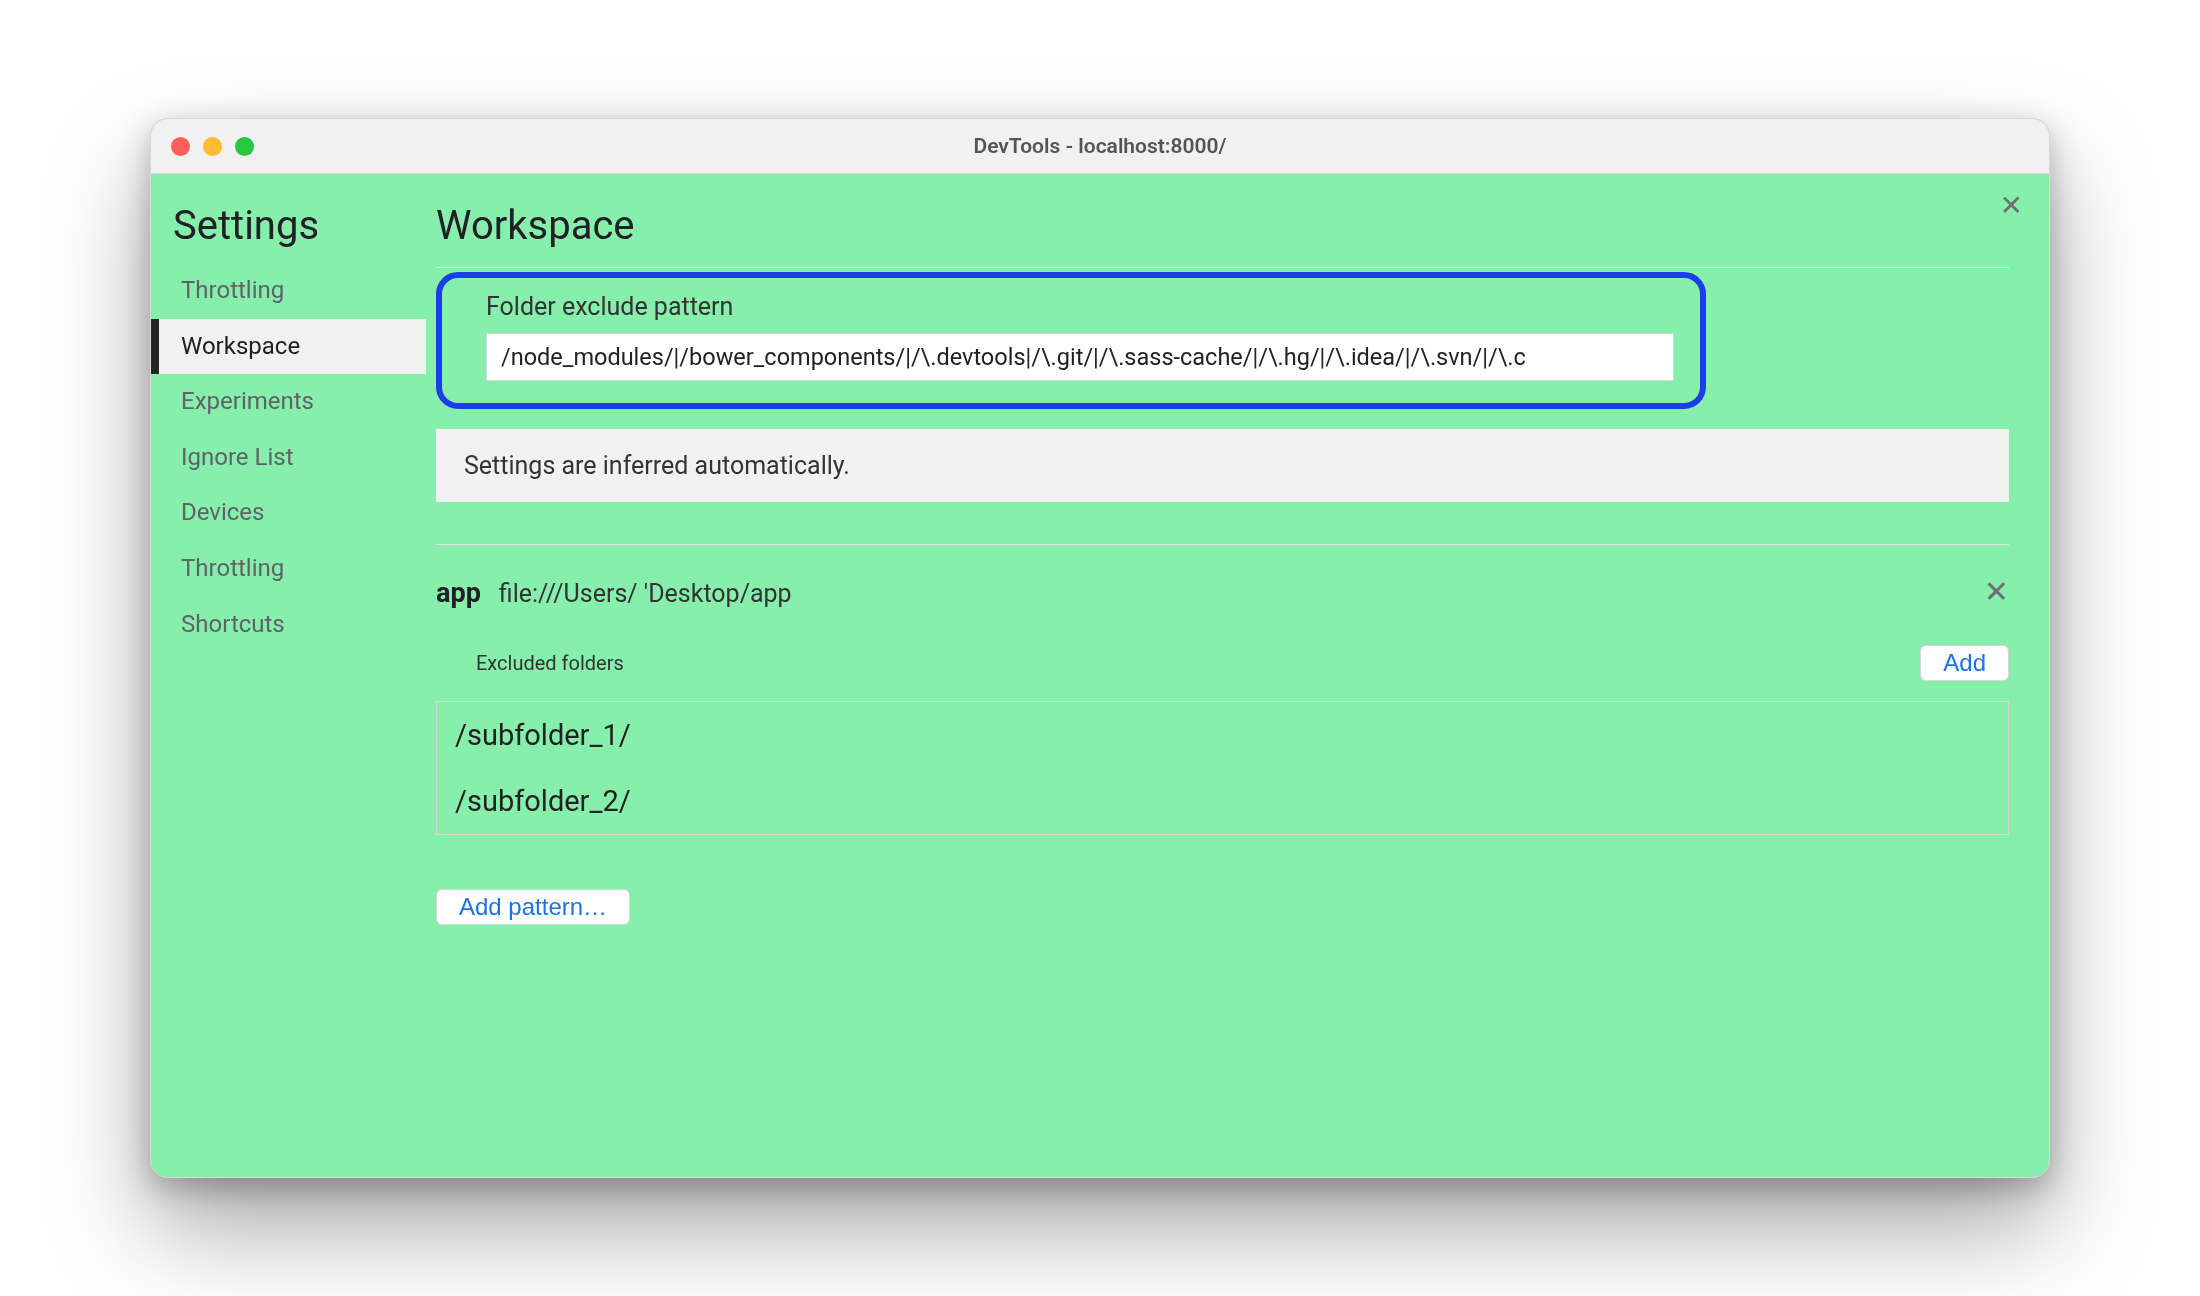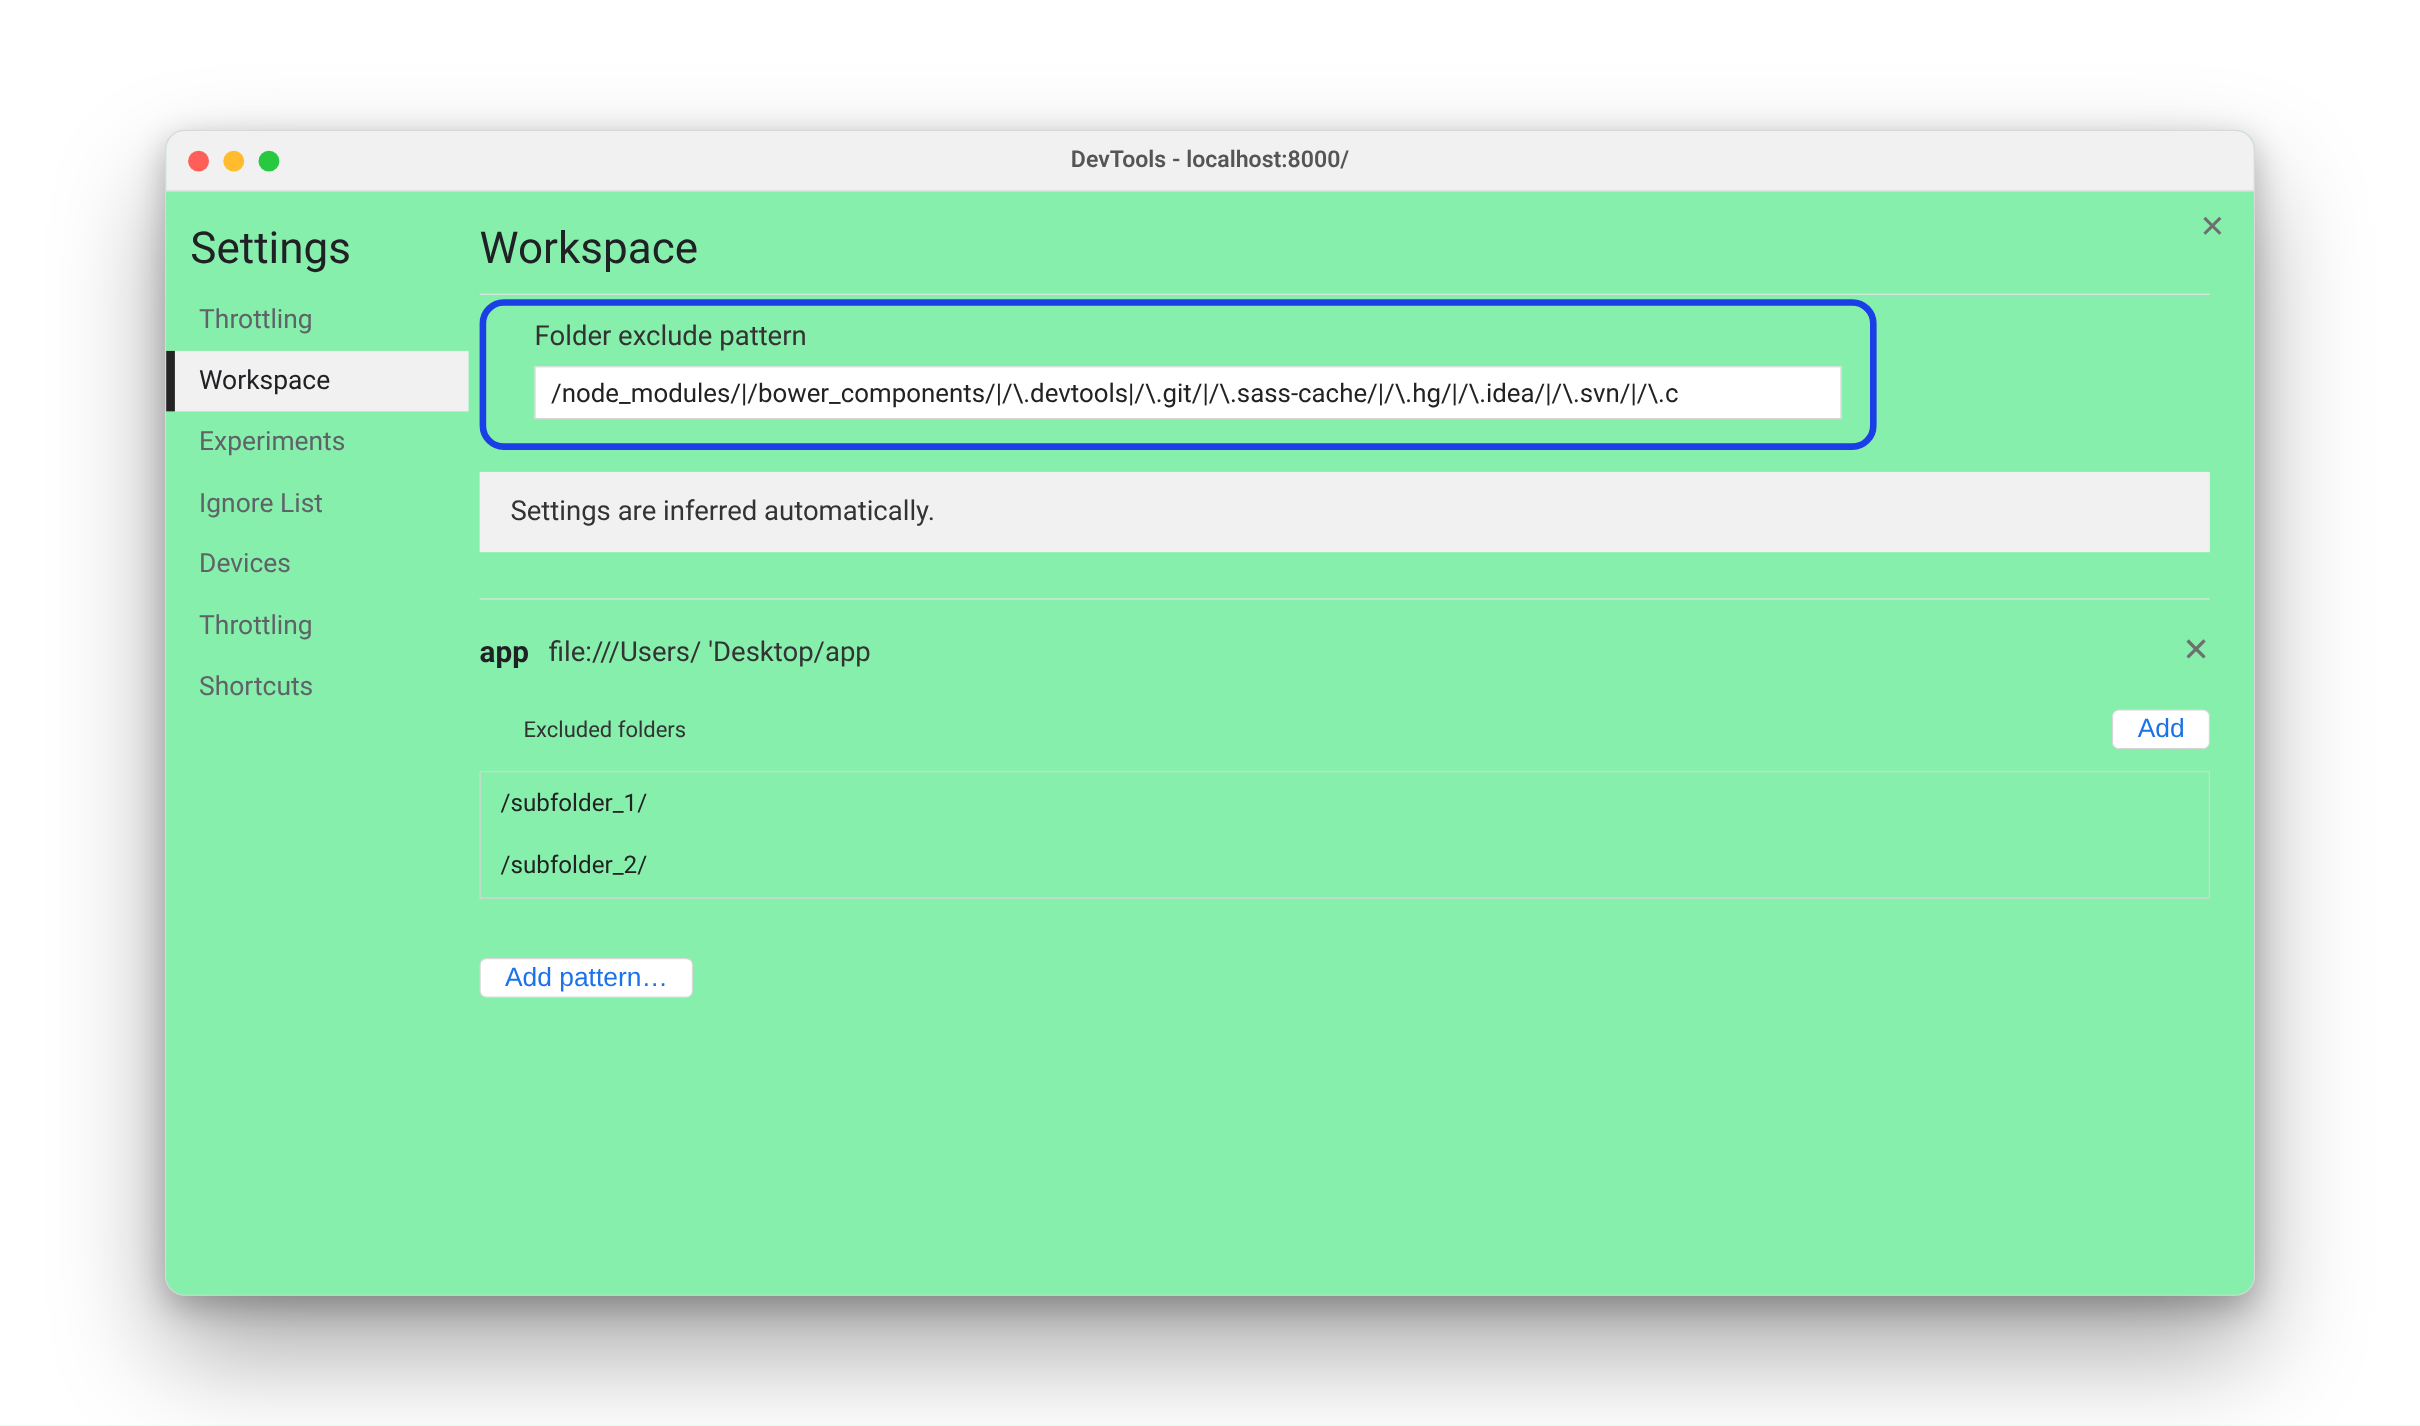--- a/index.html
+++ b/index.html
@@ -205,21 +205,21 @@
     cursor: pointer;
     font-family: Liberation Sans, sans-serif;
   }
 
   .exclude-list {
     margin-top: 20px;
     border: 1px solid #d7d7d7;
     padding: 0;
   }
   .exclude-item {
-    font-size: 22px;
+    font-size: 29px;
     color: #222;
     padding: 16px 18px;
   }
 
   .add-folder-wrap {
     margin-top: 54px;
   }
 </style>
 </head>
 <body>

